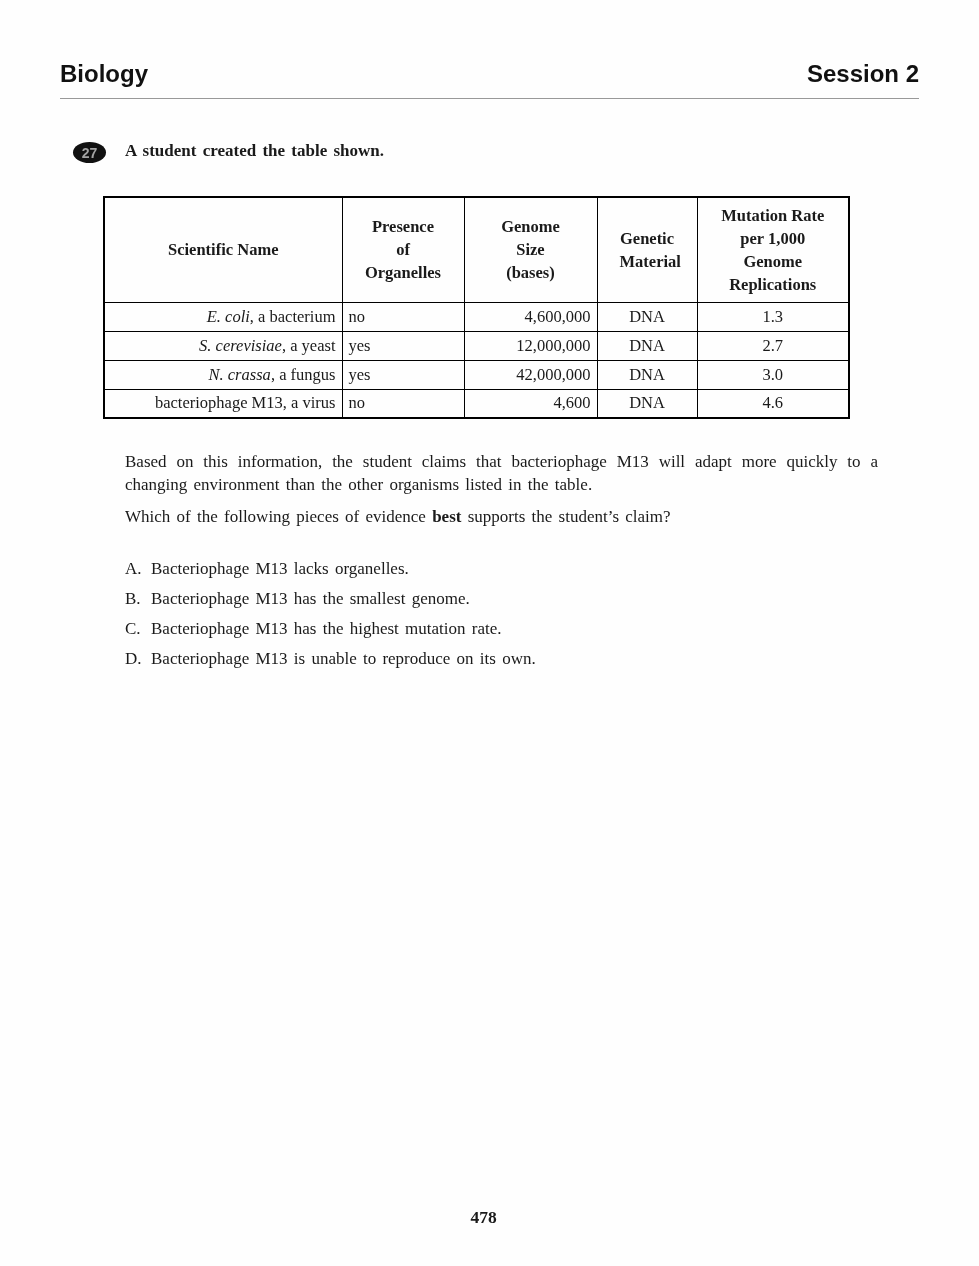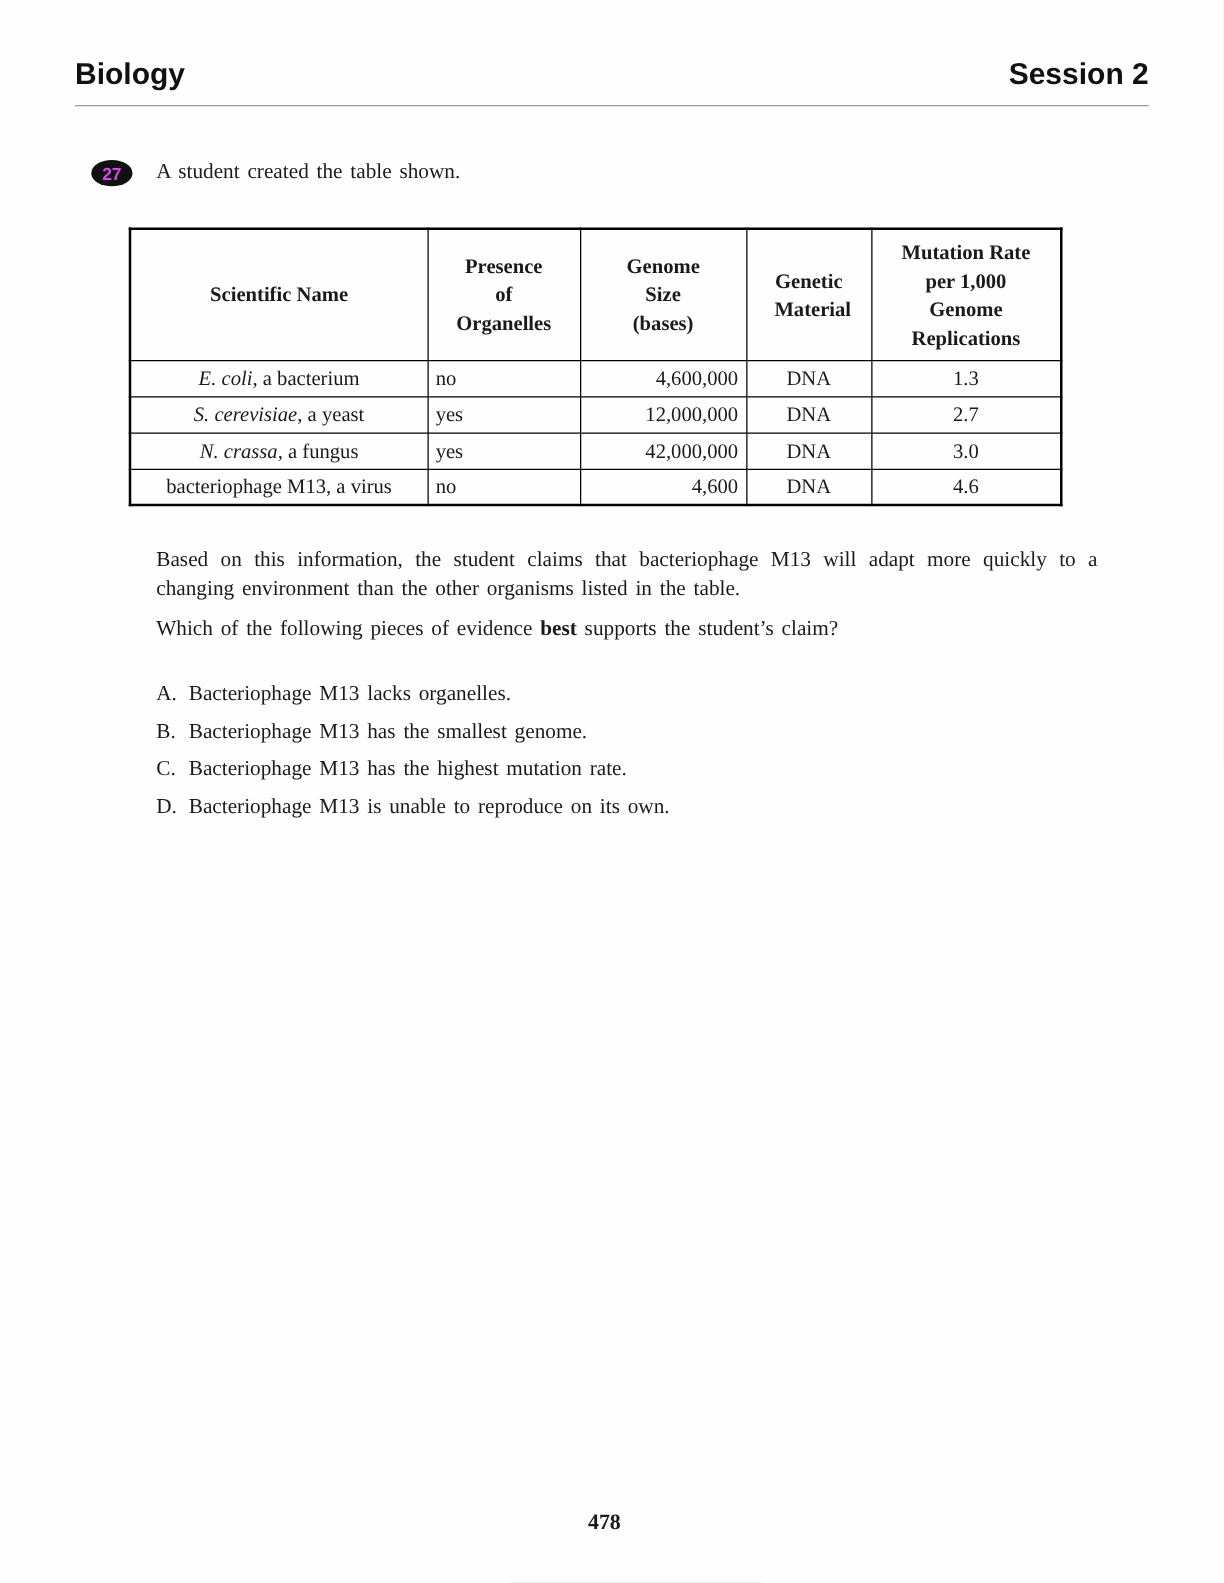--- a/index.html
+++ b/index.html
@@ -13,52 +13,53 @@
     color: #1a1a1a;
     overflow: hidden;
     margin: 0 auto;
   }
   
   .page-header {
     display: flex;
     justify-content: space-between;
     align-items: baseline;
     margin: 0 60px;
-    padding-top: 46px;
+    padding-top: 60px;
     padding-bottom: 10px;
     border-bottom: 1.5px solid #999;
     font-family: "Liberation Sans", sans-serif;
     font-weight: bold;
     font-size: 24px;
     color: #111;
   }
   
   .question-row {
     display: flex;
     align-items: flex-start;
     margin: 42px 60px 0 73px;
   }
   .q-badge {
     min-width: 33px;
     height: 21px;
     margin-top: 1px;
     background: #111;
     border-radius: 50%;
-    color: #d946ef;
+    color: #a3a3a3;
     font-family: "Liberation Sans", sans-serif;
     font-size: 14px;
     font-weight: bold;
     display: flex;
     align-items: center;
     justify-content: center;
   }
   .q-intro {
     margin-left: 19px;
     font-size: 17px;
     word-spacing: 2px;
+    font-weight: bold;
   }
   
   table.data-table {
     border-collapse: collapse;
     margin: 33px 0 0 103px;
     width: 745px;
     table-layout: fixed;
     font-size: 16.5px;
   }
   table.data-table th, table.data-table td {
@@ -77,21 +78,21 @@
   table.data-table td {
     height: 29px;
     vertical-align: middle;
     padding: 2px 6px;
   }
   .col-name   { width: 238px; }
   .col-org    { width: 122px; }
   .col-size   { width: 133px; }
   .col-mat    { width: 100px; }
   .col-rate   { width: 152px; }
-  td.cell-name { text-align: center; padding-left: 13px; }
+  td.cell-name { text-align: right; padding-left: 13px; }
   td.cell-org  { }
   td.cell-size { text-align: right; padding-right: 20px; }
   td.cell-mat  { text-align: center; margin-left: 44px; }
   td.cell-rate { text-align: center; }
   .sci { font-style: italic; }
   
   .claim {
     margin: 31px 60px 0 125px;
     width: 753px;
     font-size: 17px;

